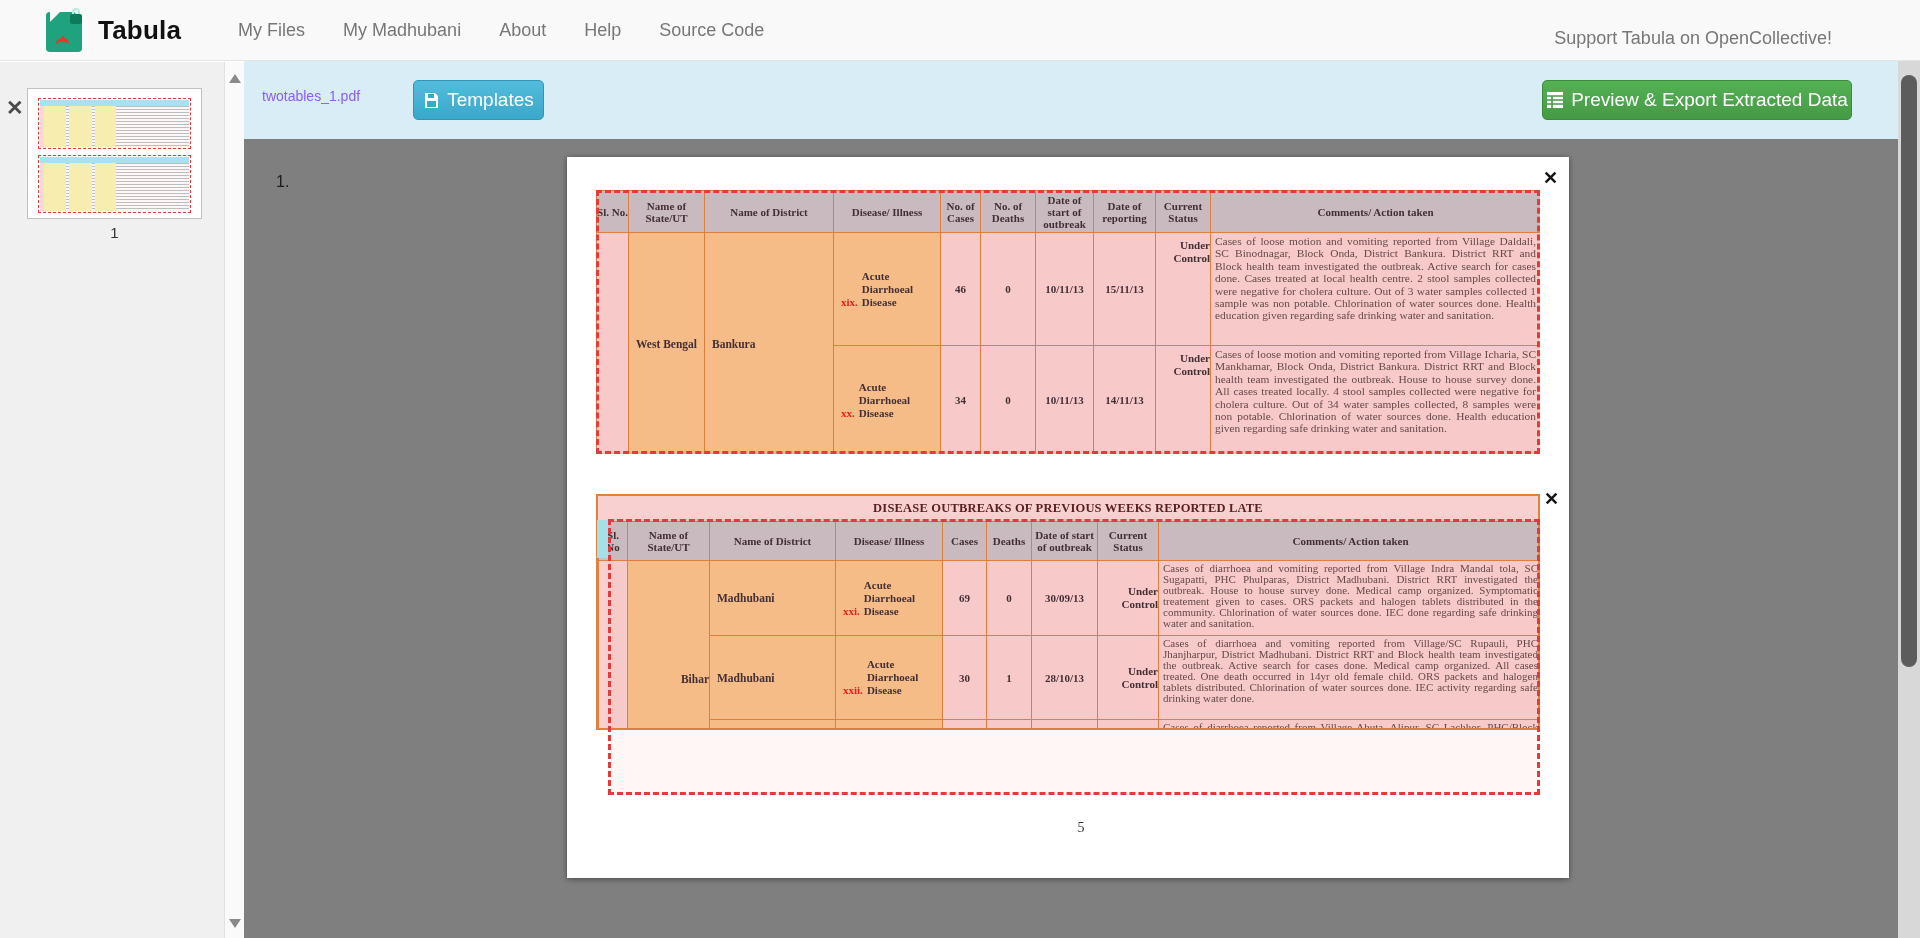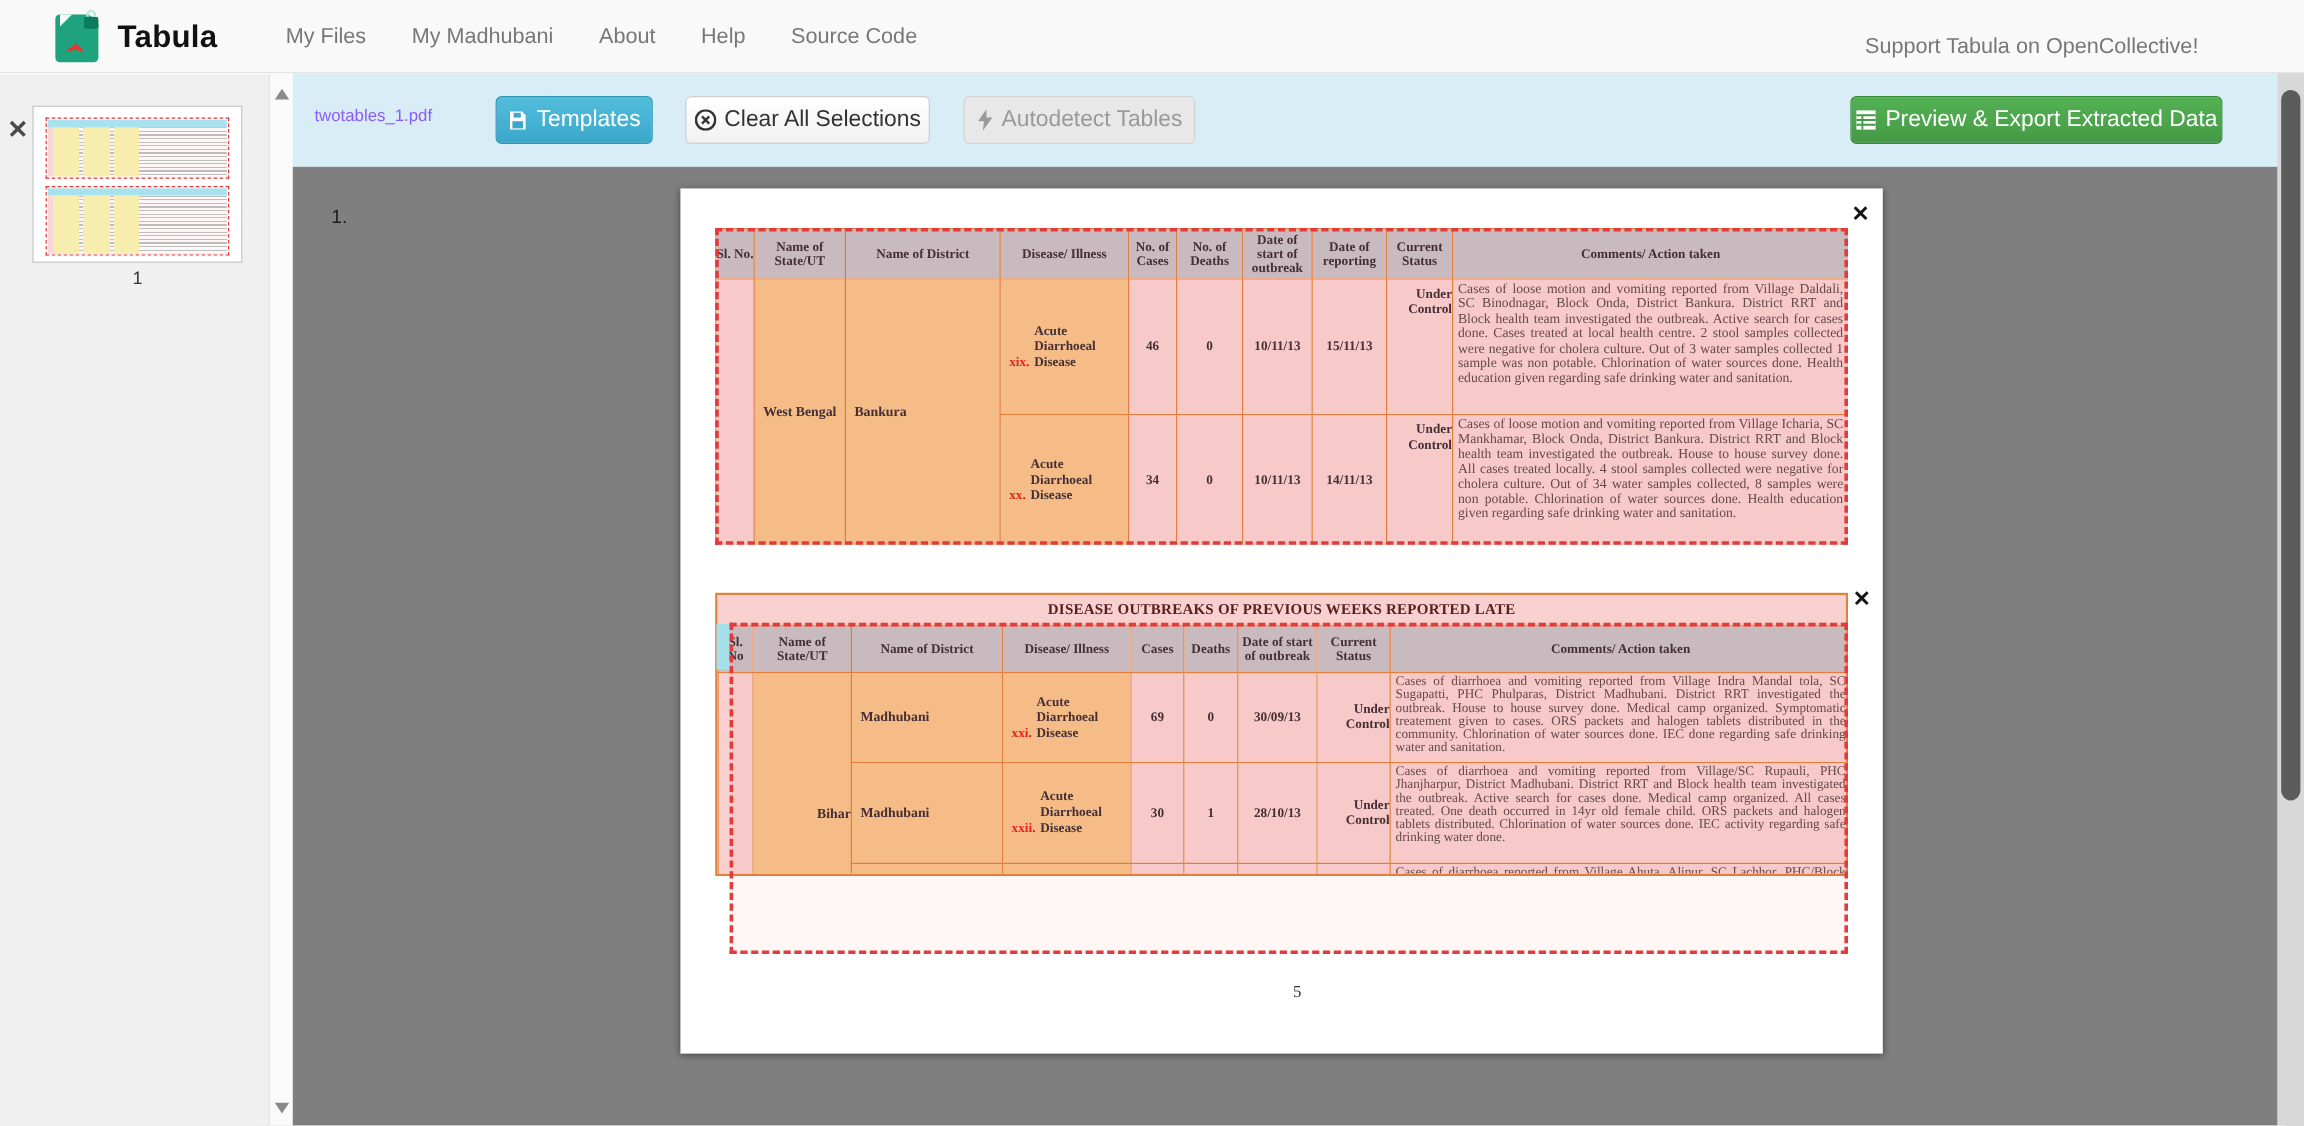--- a/index.html
+++ b/index.html
@@ -126,37 +126,20 @@
     <div class="filename">twotables_1.pdf</div>
     <div class="btn btn-templates">
       <span class="icon">
         <svg width="17" height="17" viewBox="0 0 17 17">
             <path d="M2 1 h10 l3 3 v12 h-13 z" fill="#ffffff"></path>
             <rect x="4" y="9" width="9" height="6" fill="#3aa8cb"></rect>
             <rect x="5" y="2" width="6" height="4" fill="#3aa8cb"></rect>
           </svg>
       </span>
       <span>Templates</span>
-    </div>
-    <div class="btn btn-clear">
-      <span class="icon">
-        <svg width="18" height="18" viewBox="0 0 18 18">
-            <circle cx="9" cy="9" r="8" fill="none" stroke="#333" stroke-width="2"></circle>
-            <path d="M6 6 l6 6 M12 6 l-6 6" stroke="#333" stroke-width="2"></path>
-          </svg>
-      </span>
-      <span>Clear All Selections</span>
-    </div>
-    <div class="btn btn-auto">
-      <span class="icon">
-        <svg width="14" height="18" viewBox="0 0 14 18">
-            <path d="M8 0 L1 10 h5 L5 18 L13 7 h-5 z" fill="#9a9a9a"></path>
-          </svg>
-      </span>
-      <span>Autodetect Tables</span>
     </div>
     <div class="btn btn-export">
       <span class="icon">
         <svg width="18" height="18" viewBox="0 0 18 18">
             <rect x="1" y="1" width="16" height="16" fill="#fff"></rect>
             <path d="M1 5 h16 M1 9 h16 M1 13 h16 M6 5 v12" stroke="#459a45" stroke-width="1.6"></path>
           </svg>
       </span>
       <span>Preview &amp; Export Extracted Data</span>
     </div>

